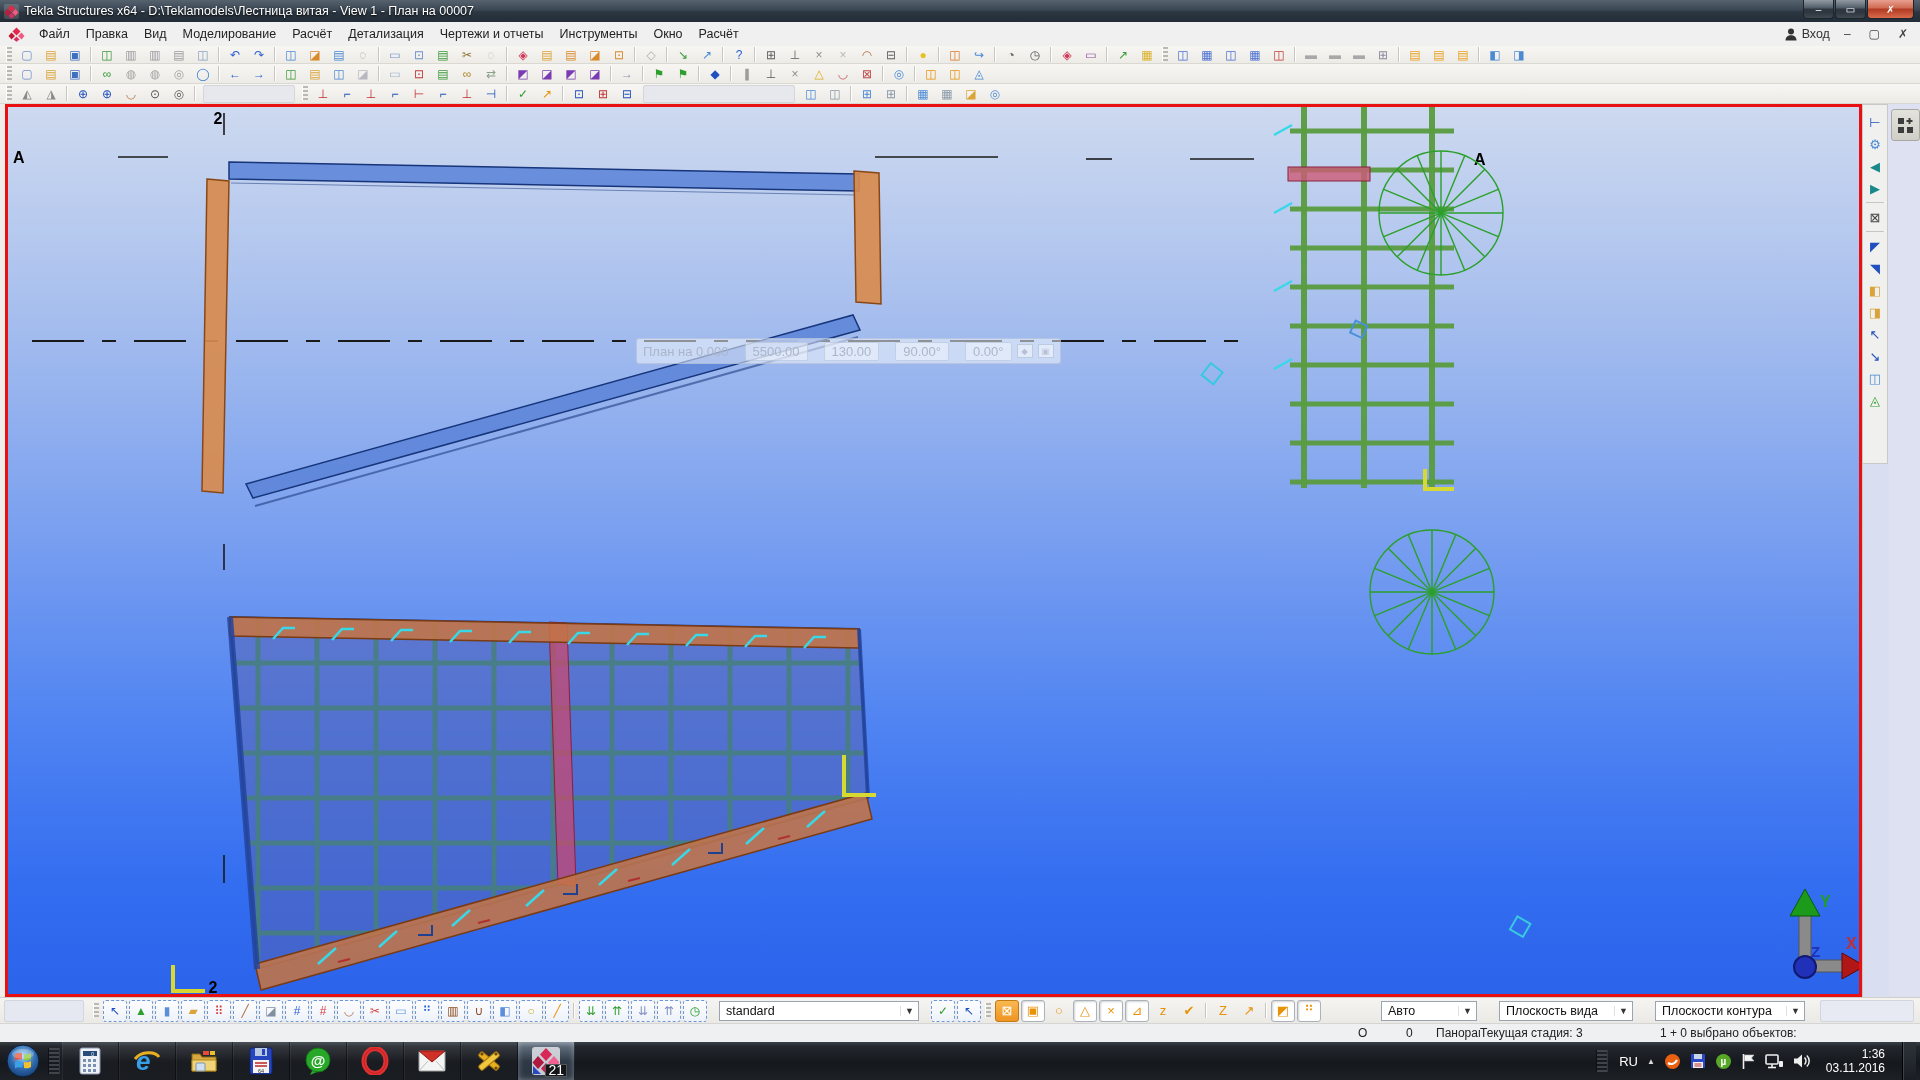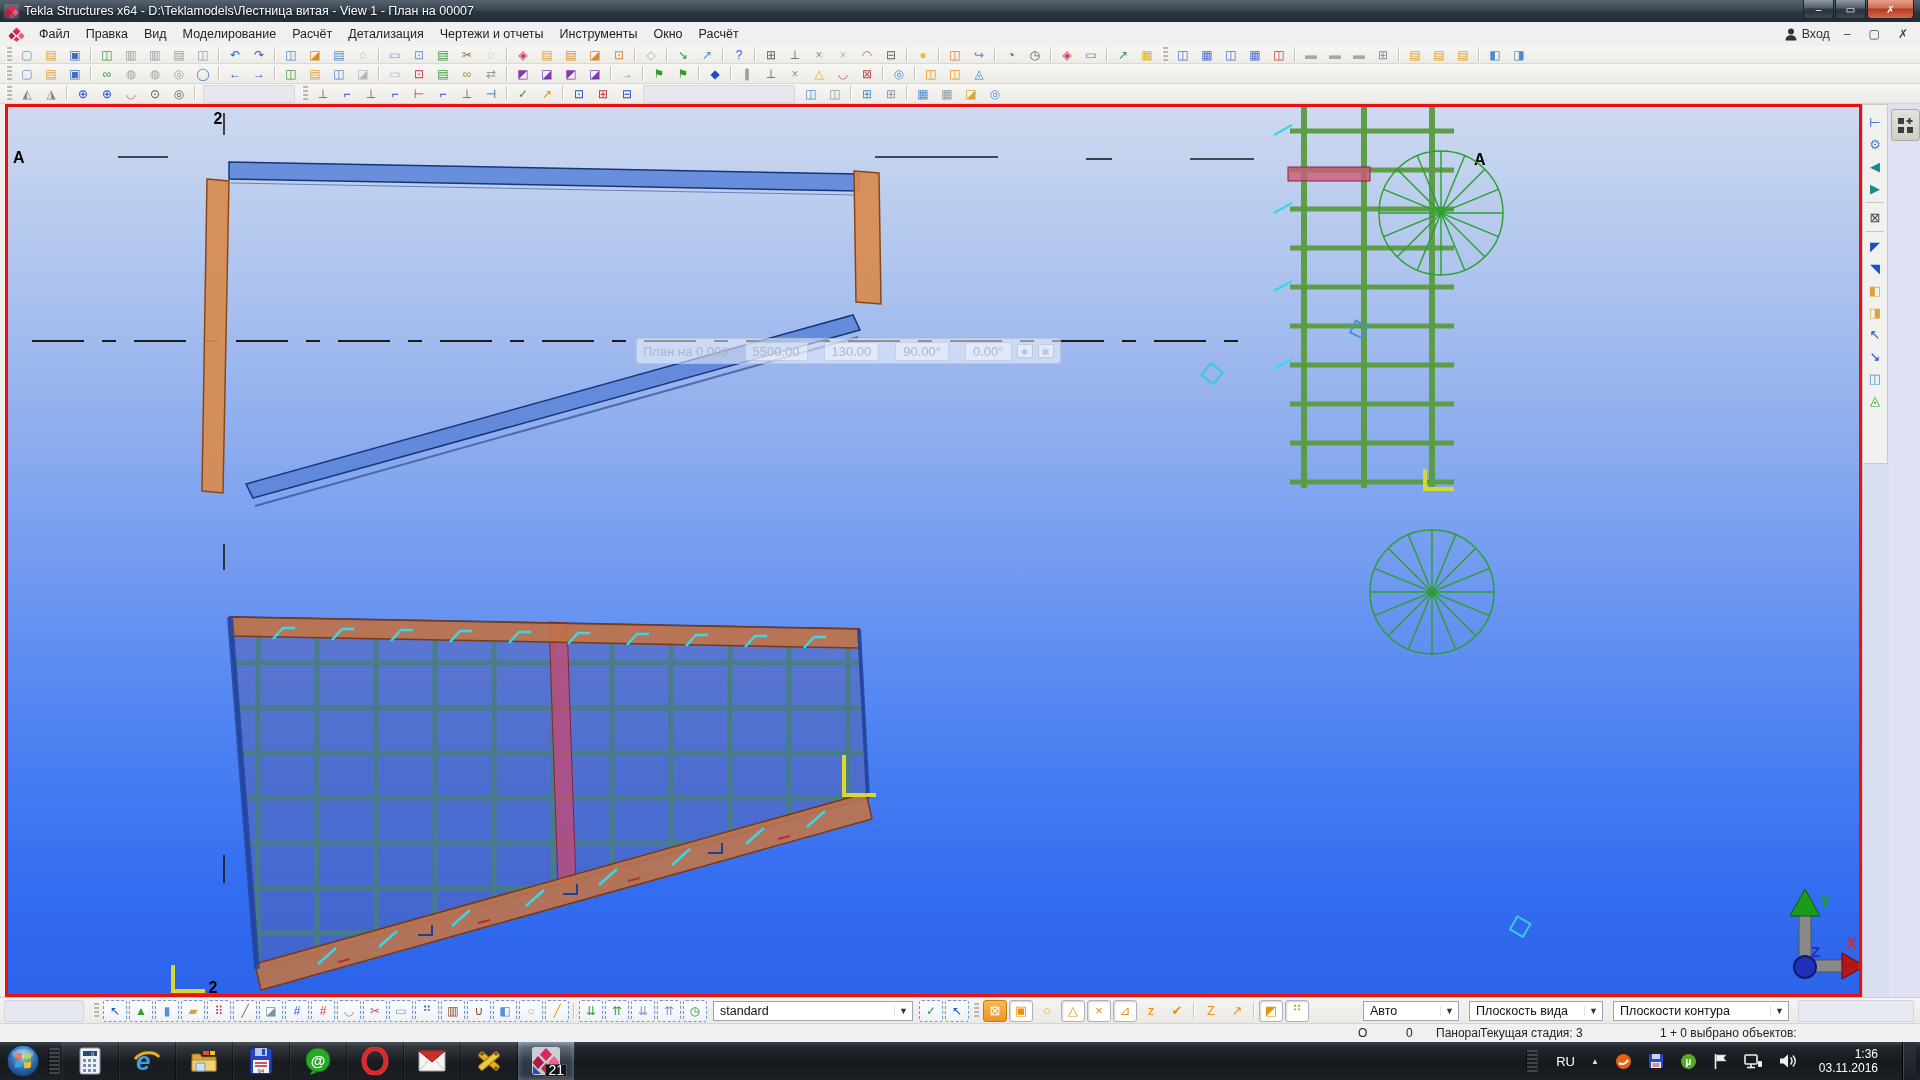--- a/index.html
+++ b/index.html
@@ -56,21 +56,21 @@
   .bottombar{position:absolute;left:0;top:997px;width:1920px;height:26px;background:linear-gradient(#f5f4f1,#eae9e4);
     border-top:1px solid #cfcec8;display:flex;align-items:center;padding-left:4px;box-sizing:border-box;}
   .bb-start{width:78px;height:20px;background:#e5e8f1;border:1px solid #d2d5de;border-radius:2px;margin-right:6px;flex:0 0 auto;}
   .sel-btn{width:22px;height:20px;display:inline-flex;align-items:center;justify-content:center;font-size:12px;
     border:1px dashed #6b96d8;border-radius:3px;background:linear-gradient(#fdfdfe,#edf2fa);margin:0 1px;flex:0 0 auto;}
   .snap-btn{width:22px;height:20px;display:inline-flex;align-items:center;justify-content:center;font-size:13px;
     border:1px solid transparent;border-radius:3px;margin:0 1px;flex:0 0 auto;}
   .snap-btn.pr{background:#fff;border:1px solid #aab2bc;box-shadow:inset 1px 1px 2px rgba(0,0,0,.18);}
   .snap-btn.on{background:linear-gradient(#f8b850,#ef9422);border:1px solid #c27a14;}
   .combo{height:20px;background:#fff;border:1px solid #9aa4b2;display:inline-flex;align-items:center;
-    font-size:12.5px;color:#111;margin:0 5px;flex:0 0 auto;box-sizing:border-box;}
+    font-size:12.5px;color:#111;margin:0 11px;flex:0 0 auto;box-sizing:border-box;}
   .combo span{flex:1;padding:0 6px;white-space:nowrap;overflow:hidden;}
   .combo i{font-style:normal;font-size:9px;color:#333;padding:0 4px;border-left:1px solid #e0e0e0;}
   .bb-gap{flex:0 0 auto;}
   .bb-fill{flex:1;height:20px;background:#e7eaf2;border:1px solid #d2d5de;border-radius:2px;margin:0 6px 0 4px;}
   
   .statusbar{position:absolute;left:0;top:1023px;width:1920px;height:19px;background:#eef0f2;
     border-top:1px solid #d5d5d5;font-size:12px;color:#222;}
   .st{position:absolute;top:2px;white-space:nowrap;}
   
   .taskbar{position:absolute;left:0;top:1042px;width:1920px;height:38px;
@@ -78,21 +78,21 @@
   .orb{width:46px;height:38px;display:flex;align-items:center;justify-content:center;}
   .tb-grip{width:10px;height:26px;margin:0 2px;background:repeating-linear-gradient(180deg,#4a4f57 0 2px,transparent 2px 4px);
     opacity:.8;border-left:1px solid #0c0e11;border-right:1px solid #3a3f46;}
   .app{width:56px;height:38px;display:flex;align-items:center;justify-content:center;
     background:linear-gradient(rgba(255,255,255,.09),rgba(255,255,255,.02) 50%,rgba(0,0,0,.12));
     border-right:1px solid rgba(0,0,0,.45);box-shadow:inset 1px 0 0 rgba(255,255,255,.06);}
   .app.active{background:linear-gradient(rgba(190,215,240,.45),rgba(140,175,215,.22) 50%,rgba(90,120,160,.25));
     box-shadow:inset 0 0 6px rgba(255,255,255,.35);position:relative;}
   .badge{position:absolute;right:7px;bottom:3px;background:#14161a;color:#fff;font-size:14px;padding:0 2px;
     border:1px solid #555;line-height:11px;}
-  .tray{margin-left:auto;display:flex;align-items:center;gap:16px;padding-right:4px;color:#fff;}
+  .tray{margin-left:auto;display:flex;align-items:center;gap:9px;padding-right:4px;color:#fff;}
   .tray .lang{font-size:13px;}
   .tray .chev{font-size:8px;color:#ddd;}
   .clock{text-align:right;font-size:12px;line-height:14px;margin-left:6px;}
   .show-desk{width:13px;height:38px;background:linear-gradient(#2e333a,#1a1e24);border-left:1px solid #000;
     box-shadow:inset 1px 0 0 rgba(255,255,255,.15);margin-left:8px;}
 </style>
 </head>
 <body>
 
 <div class="screen">
@@ -591,21 +591,21 @@
       </div>
     <div class="bb-gap" style="width:48px;"></div>
     <div class="combo" style="width:96px;">
       <span>Авто</span>
         <i>▼</i>
     </div>
     <div class="combo" style="width:134px;">
       <span>Плоскость вида</span>
         <i>▼</i>
     </div>
-    <div class="combo" style="width:176px;">
+    <div class="combo" style="width:150px;">
       <span>Плоскости контура</span>
         <i>▼</i>
     </div>
     <div class="bb-fill"></div>
   </div>
 
   <div class="statusbar">
     <span class="st" style="left:1358px;">О</span>
     <span class="st" style="left:1406px;">0</span>
     <span class="st" style="left:1436px;width:44px;overflow:hidden;display:inline-block;">Панорама</span>

